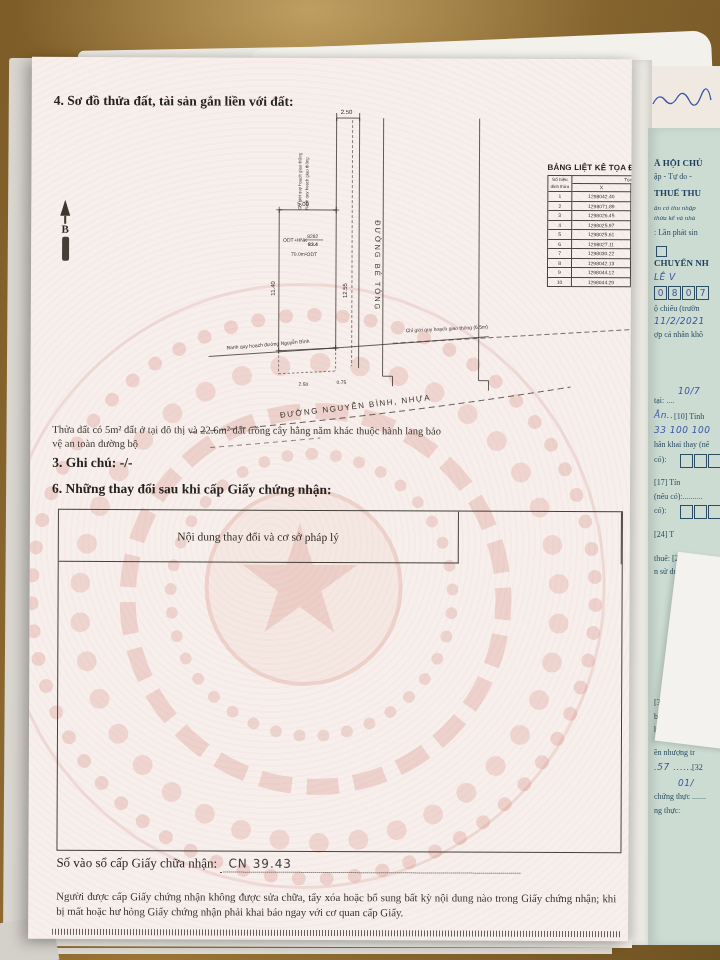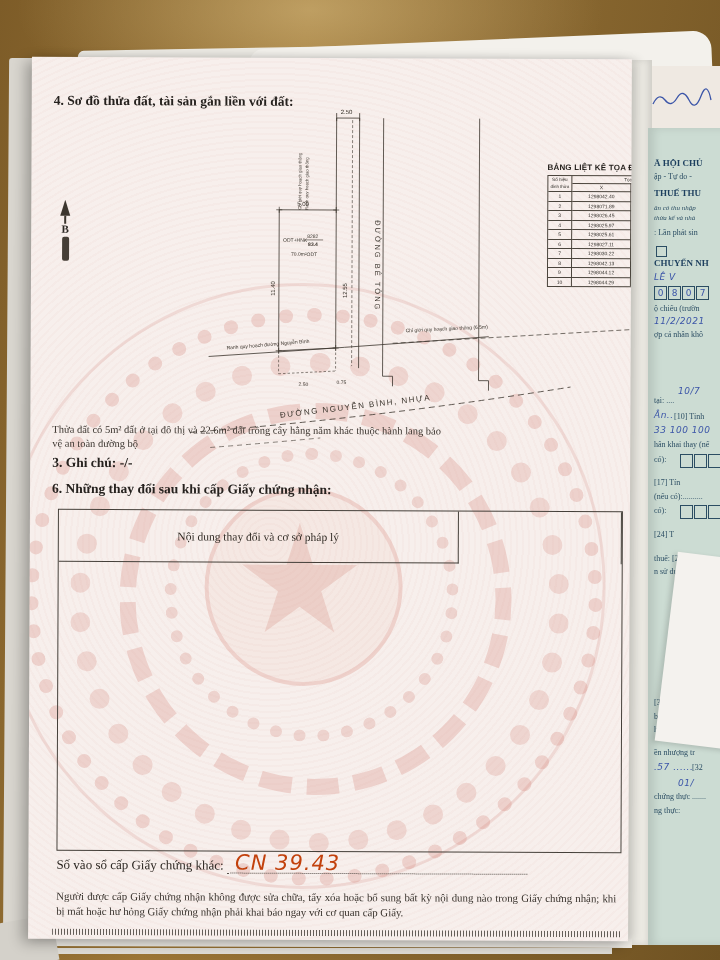--- a/index.html
+++ b/index.html
@@ -69,21 +69,21 @@
   .h5{position:absolute;left:22px;top:398px;font-weight:bold;font-size:13.5px;color:#26221f;}
   .h6{position:absolute;left:22px;top:424px;font-weight:bold;font-size:13.5px;color:#26221f;}
   
   .chtable{position:absolute;left:28px;top:452px;width:563px;height:340px;border:1.5px solid #45403a;display:grid;grid-template-columns:71% 29%;grid-template-rows:52px 1fr;}
   .chtable .hc{border-bottom:1.2px solid #45403a;display:flex;align-items:center;justify-content:center;text-align:center;font-size:11.5px;color:#322c26;padding:0 12px;}
   .chtable .c1h{border-right:1.2px solid #45403a;}
   .chtable .c1b{border-right:1.2px solid #45403a;}
   
   .bookentry{position:absolute;left:28px;top:798px;width:560px;font-size:13px;color:#2c2722;}
   .bookentry .dots{border-bottom:1.5px dotted #57504a;display:inline-block;min-width:300px;line-height:15px;}
-  .hw-orange{font-family:"DejaVu Sans",sans-serif;font-style:italic;color:#c2410c;font-size:21px;letter-spacing:1px;margin-left:8px;}
+  .hw-orange{font-family:"DejaVu Sans",sans-serif;color:#404040;font-size:12px;letter-spacing:1px;margin-left:8px;}
   .footnote{position:absolute;left:28px;top:832px;width:560px;font-size:10.8px;line-height:14.5px;color:#38322c;text-align:justify;}
   .deco{position:absolute;left:24px;top:872px;width:568px;height:6px;
         background:repeating-linear-gradient(90deg,#4a453f 0 1px,rgba(0,0,0,0) 1px 3px);opacity:.85;}
   
   .diagram{position:absolute;left:160px;top:40px;width:460px;height:390px;}
   .diagram text{fill:#3c362e;font-family:"Liberation Sans",sans-serif;}
   .dim{font-size:6px;}
   .sm{font-size:5px;}
   .vsm{font-size:4.3px;}
 </style>
@@ -320,21 +320,21 @@
     <div class="h5">3. Ghi chú: -/-</div>
     <div class="h6">6. Những thay đổi sau khi cấp Giấy chứng nhận:</div>
 
     <div class="chtable">
       <div class="hc c1h">Nội dung thay đổi và cơ sở pháp lý</div>
       <div class="c1b"></div>
       <div></div>
     </div>
 
     <div class="bookentry">
-      <span>Số vào sổ cấp Giấy chứng khác:</span>
+      <span>Số vào sổ cấp Giấy chữa nhận:</span>
       <span class="dots"><span class="hw-orange">CN 39.43</span></span>
     </div>
 
     <div class="footnote">Người được cấp Giấy chứng nhận không được sửa chữa, tẩy xóa hoặc bổ sung bất kỳ nội dung nào trong Giấy chứng nhận; khi bị mất hoặc hư hỏng Giấy chứng nhận phải khai báo ngay với cơ quan cấp Giấy.</div>
     <div class="deco"></div>
   </div>
 
 </div>
 
 </body></html>

